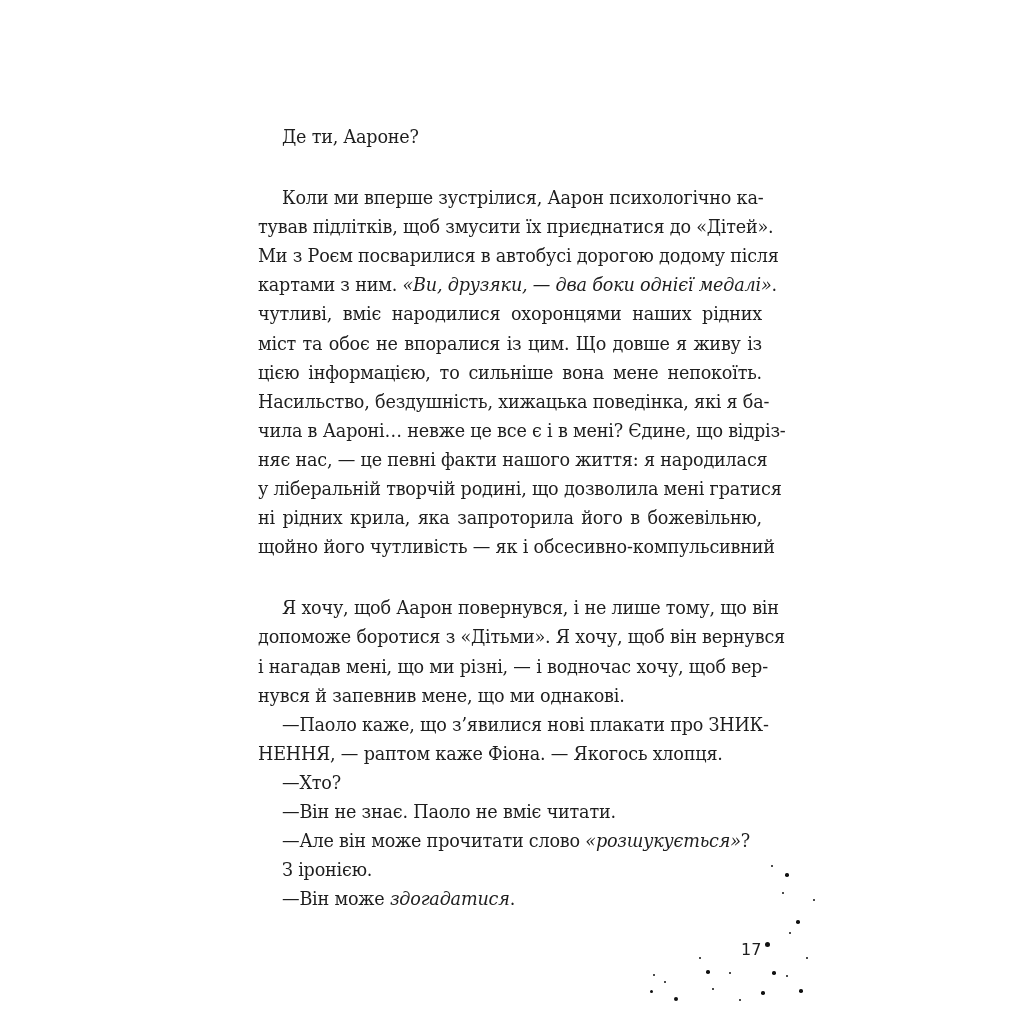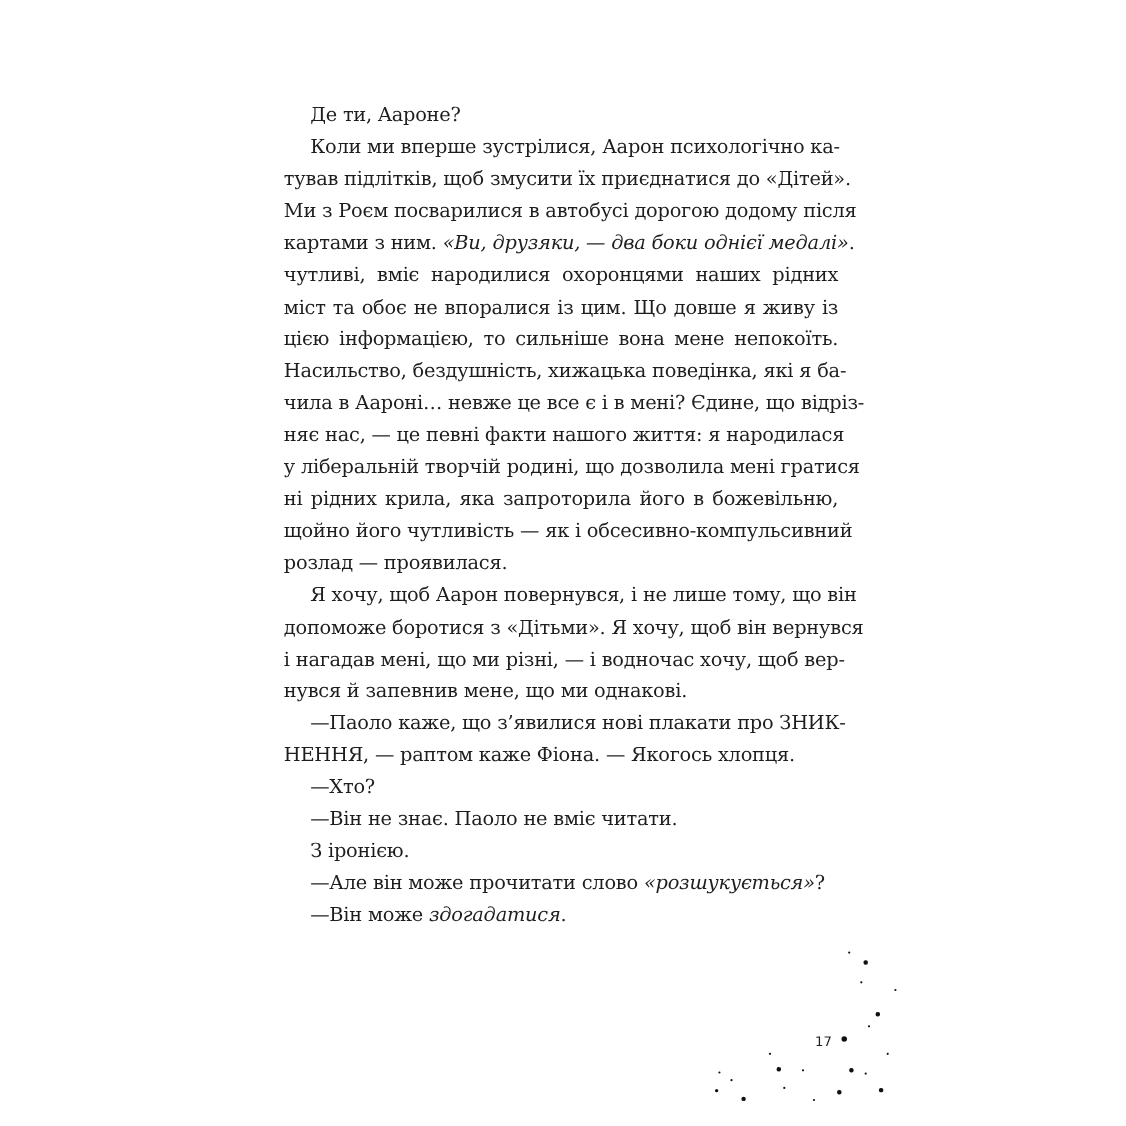--- a/index.html
+++ b/index.html
@@ -16,29 +16,29 @@
   }
   .line {
     height: 29.1px;
     line-height: 29.1px;
     white-space: nowrap;
     text-align: justify;
     text-align-last: justify;
     overflow: visible;
   }
   .line.last { text-align-last: left; }
-  .line.indent { padding-left: 24px; }
+  .line.indent { padding-left: 24px; margin-top: 32px; }
   .line.dialog { padding-left: 24px; }
   em { font-style: italic; }
   .page-number {
     position: absolute;
     left: 741px;
     top: 940px;
     font-family: "DejaVu Sans", "Liberation Sans", sans-serif;
-    font-size: 12px;
+    font-size: 16px;
     color: #1e1e1e;
   }
   .dot { position: absolute; background: #111; border-radius: 50%; }
 </style>
 </head>
 <body>
 
 <div class="page-text" id="page-text">
     <div class="line indent last"><span>Де ти, Aароне?</span></div>
     <div class="line indent"><span>Коли ми вперше зустрілися, Аарон психологічно ка-</span></div>
@@ -47,31 +47,30 @@
     <div class="line last"><span>картами з ним. </span><em>«Ви, друзяки, — два боки однієї медалі»</em><span>.</span></div>
     <div class="line "><span>чутливі, вміє народилися охоронцями наших рідних</span></div>
     <div class="line "><span>міст та обоє не впоралися із цим. Що довше я живу із</span></div>
     <div class="line "><span>цією інформацією, то сильніше вона мене непокоїть.</span></div>
     <div class="line "><span>Насильство, бездушність, хижацька поведінка, які я ба-</span></div>
     <div class="line "><span>чила в Аароні… невже це все є і в мені? Єдине, що відріз-</span></div>
     <div class="line "><span>няє нас, — це певні факти нашого життя: я народилася</span></div>
     <div class="line "><span>у ліберальній творчій родині, що дозволила мені гратися</span></div>
     <div class="line "><span>ні рідних крила, яка запроторила його в божевільню,</span></div>
     <div class="line "><span>щойно його чутливість — як і обсесивно-компульсивний</span></div>
-    <div class="line last"><span>розлад — проявилася.</span></div>
     <div class="line indent"><span>Я хочу, щоб Аарон повернувся, і не лише тому, що він</span></div>
     <div class="line "><span>допоможе боротися з «Дітьми». Я хочу, щоб він вернувся</span></div>
     <div class="line "><span>і нагадав мені, що ми різні, — і водночас хочу, щоб вер-</span></div>
     <div class="line last"><span>нувся й запевнив мене, що ми однакові.</span></div>
     <div class="line dialog"><span>—Паоло каже, що з’явилися нові плакати про ЗНИК-</span></div>
     <div class="line last"><span>НЕННЯ, — раптом каже Фіона. — Якогось хлопця.</span></div>
     <div class="line dialog last"><span>—Хто?</span></div>
     <div class="line dialog last"><span>—Він не знає. Паоло не вміє читати.</span></div>
+    <div class="line dialog last"><span>—Але він може прочитати слово </span><em>«розшукується»</em><span>?</span></div>
     <div class="line dialog last"><span>З іронією.</span></div>
-    <div class="line dialog last"><span>—Але він може прочитати слово </span><em>«розшукується»</em><span>?</span></div>
     <div class="line dialog last"><span>—Він може </span><em>здогадатися</em><span>.</span></div>
   </div>
 
 <div class="page-number">17</div>
 
 <div id="dots">
     <div class="dot" style="left: 771px; top: 865px; width: 2px; height: 2px;"></div>
     <div class="dot" style="left: 785.25px; top: 873.25px; width: 3.5px; height: 3.5px;"></div>
     <div class="dot" style="left: 782px; top: 892px; width: 2px; height: 2px;"></div>
     <div class="dot" style="left: 813px; top: 899px; width: 2px; height: 2px;"></div>

